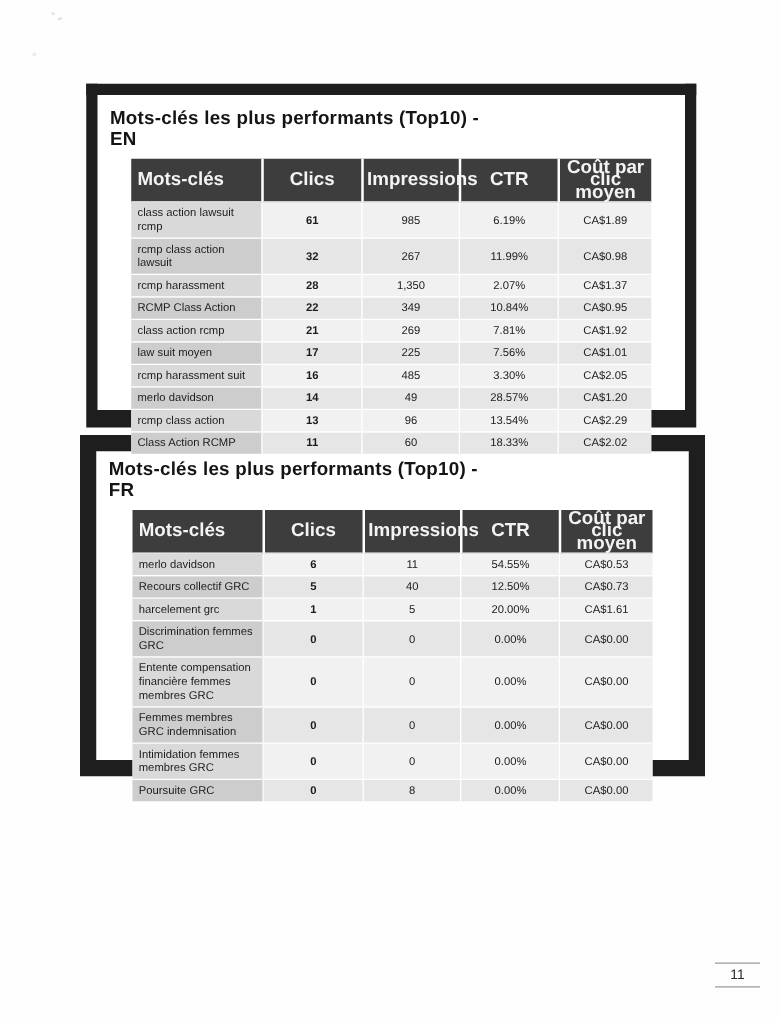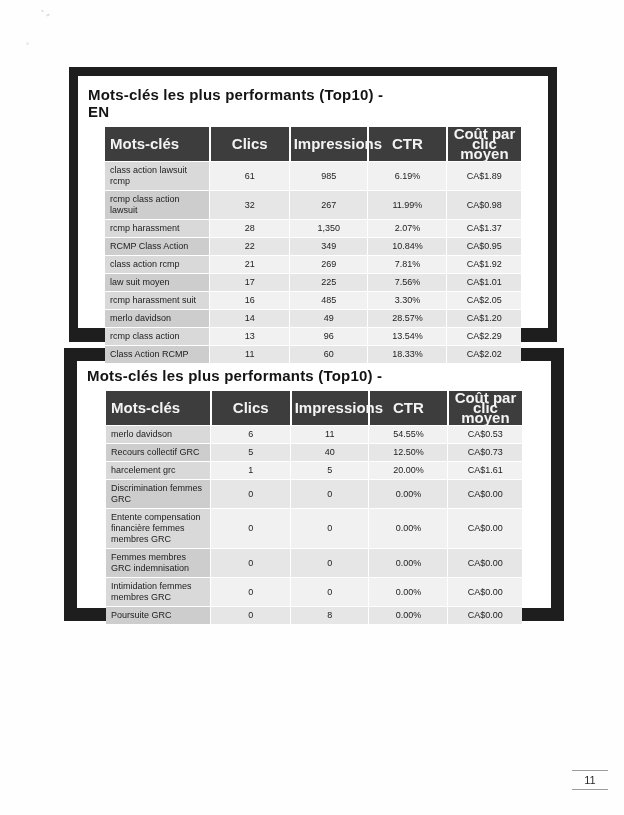--- a/index.html
+++ b/index.html
@@ -52,21 +52,21 @@
     border-left:2px solid #ffffff; text-align:center; vertical-align:middle;
   }
   .kwtable th:first-child { border-left:none; text-align:left; padding-left:5px; }
   .kwtable td {
     font-size:9px; line-height:11px; padding:3px 5px; text-align:center;
     color:#1c1c1c; border-top:1px solid #ffffff; border-left:1px solid #ffffff;
     vertical-align:middle;
   }
   .kwtable td:first-child { border-left:none; }
   .kwtable td.kw { text-align:left; }
-  .kwtable td:nth-child(2) { font-weight:normal; }
+  .kwtable td:nth-child(2) { font-weight:bold; }
   .kwtable tbody tr:nth-child(odd)  td      { background:#f1f1f1; }
   .kwtable tbody tr:nth-child(odd)  td.kw   { background:#d9d9d9; }
   .kwtable tbody tr:nth-child(even) td      { background:#e6e6e6; }
   .kwtable tbody tr:nth-child(even) td.kw   { background:#cdcdcd; }
 
   
   .page-num {
     position:absolute; left:572px; top:770px; width:36px;
     border-top:1px solid #9b9b9b; border-bottom:1px solid #9b9b9b;
     text-align:center; padding:3px 0; font-size:11px; color:#2a2a2a;
@@ -179,20 +179,21 @@
       </table>
     </div>
     <div class="band">
       <span class="band-logo">E/PACEM</span>
     </div>
   </div>
 
   <div class="slide-fr">
     <div class="slide-title">
       <div>Mots-clés les plus performants (Top10) -</div>
+      <div>FR</div>
     </div>
     <table class="kwtable">
       <colgroup>
         <col style="width:25.2%">
           <col style="width:19.2%">
           <col style="width:18.8%">
         <col style="width:19%">
           <col style="width:17.8%">
       </colgroup>
       <thead>

